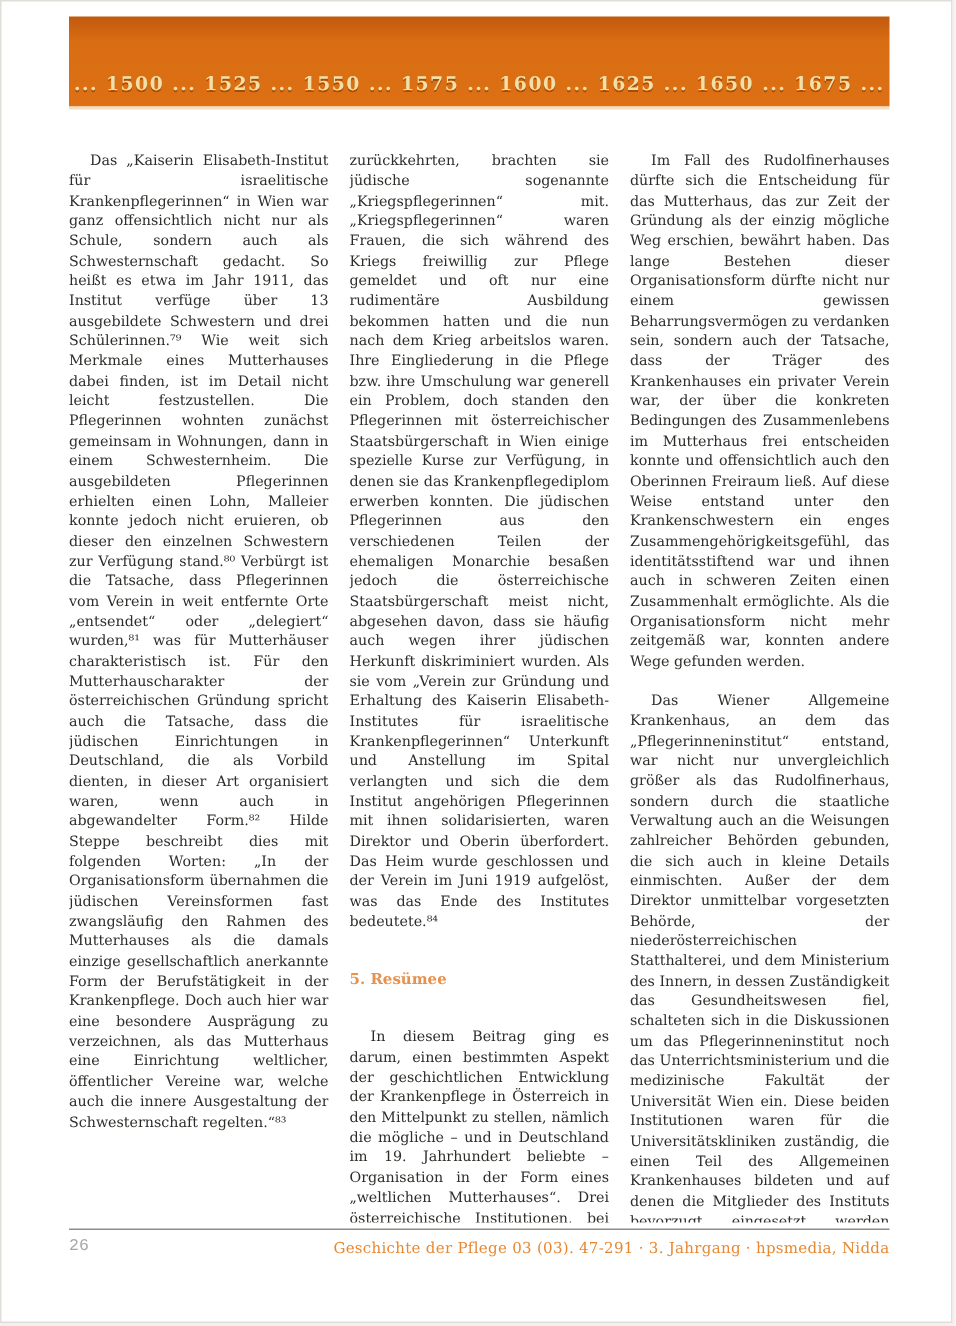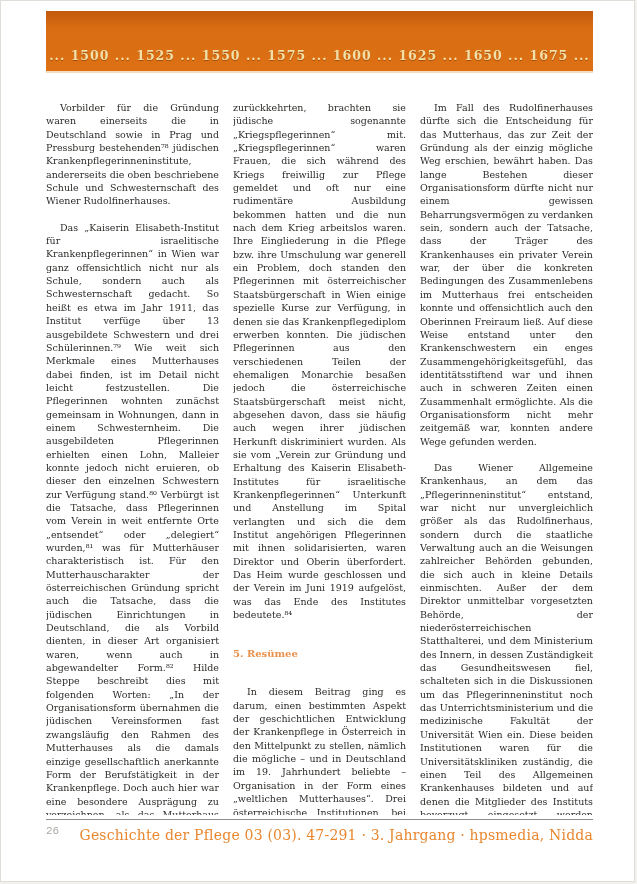--- a/index.html
+++ b/index.html
@@ -68,37 +68,36 @@
     border-top:1px solid #8f8d89;
     display:flex;justify-content:space-between;align-items:flex-start;
     padding-top:5px;
     box-sizing:border-box;
   }
   .page-number{
     font-size:11px;color:#a9a7a2;
     font-family:Liberation Mono, monospace;
   }
   .citation{
-    font-size:14px;color:#e8872f;
+    font-size:10px;color:#e8872f;
     padding-top:2px;
     letter-spacing:.2px;
   }
 </style>
 </head>
 <body>
 
 <div class="page">
 
   <div class="banner">
     <div class="timeline">... 1450 ... 1475 ... 1500 ... 1525 ... 1550 ... 1575 ... 1600 ... 1625 ... 1650 ... 1675 ... 1700 ... 1725 ...</div>
   </div>
 
   <div class="content">
     <div class="col">
-        <p class="indent">Vorbilder für die Gründung waren einerseits die in Deutschland sowie in Prag und Pressburg bestehenden⁷⁸ jüdischen Krankenpflegerinneninstitute, andererseits die oben beschriebene Schule und Schwesternschaft des Wiener Rudolfinerhauses.</p>
         <p class="indent">Das „Kaiserin Elisabeth-Institut für israelitische Krankenpflegerinnen“ in Wien war ganz offensichtlich nicht nur als Schule, sondern auch als Schwesternschaft gedacht. So heißt es etwa im Jahr 1911, das Institut verfüge über 13 ausgebildete Schwestern und drei Schülerinnen.⁷⁹ Wie weit sich Merkmale eines Mutterhauses dabei finden, ist im Detail nicht leicht festzustellen. Die Pflegerinnen wohnten zunächst gemeinsam in Wohnungen, dann in einem Schwesternheim. Die ausgebildeten Pflegerinnen erhielten einen Lohn, Malleier konnte jedoch nicht eruieren, ob dieser den einzelnen Schwestern zur Verfügung stand.⁸⁰ Verbürgt ist die Tatsache, dass Pflegerinnen vom Verein in weit entfernte Orte „entsendet“ oder „delegiert“ wurden,⁸¹ was für Mutterhäuser charakteristisch ist. Für den Mutterhauscharakter der österreichischen Gründung spricht auch die Tatsache, dass die jüdischen Einrichtungen in Deutschland, die als Vorbild dienten, in dieser Art organisiert waren, wenn auch in abgewandelter Form.⁸² Hilde Steppe beschreibt dies mit folgenden Worten: „In der Organisationsform übernahmen die jüdischen Vereinsformen fast zwangsläufig den Rahmen des Mutterhauses als die damals einzige gesellschaftlich anerkannte Form der Berufstätigkeit in der Krankenpflege. Doch auch hier war eine besondere Ausprägung zu verzeichnen, als das Mutterhaus eine Einrichtung weltlicher, öffentlicher Vereine war, welche auch die innere Ausgestaltung der Schwesternschaft regelten.“⁸³</p>
       </div>
     <div class="col">
         <p class="">zurückkehrten, brachten sie jüdische sogenannte „Kriegspflegerinnen“ mit. „Kriegspflegerinnen“ waren Frauen, die sich während des Kriegs freiwillig zur Pflege gemeldet und oft nur eine rudimentäre Ausbildung bekommen hatten und die nun nach dem Krieg arbeitslos waren. Ihre Eingliederung in die Pflege bzw. ihre Umschulung war generell ein Problem, doch standen den Pflegerinnen mit österreichischer Staatsbürgerschaft in Wien einige spezielle Kurse zur Verfügung, in denen sie das Krankenpflegediplom erwerben konnten. Die jüdischen Pflegerinnen aus den verschiedenen Teilen der ehemaligen Monarchie besaßen jedoch die österreichische Staatsbürgerschaft meist nicht, abgesehen davon, dass sie häufig auch wegen ihrer jüdischen Herkunft diskriminiert wurden. Als sie vom „Verein zur Gründung und Erhaltung des Kaiserin Elisabeth-Institutes für israelitische Krankenpflegerinnen“ Unterkunft und Anstellung im Spital verlangten und sich die dem Institut angehörigen Pflegerinnen mit ihnen solidarisierten, waren Direktor und Oberin überfordert. Das Heim wurde geschlossen und der Verein im Juni 1919 aufgelöst, was das Ende des Institutes bedeutete.⁸⁴</p>
         <h3 class="heading">5. Resümee</h3>
         <p class="indent">In diesem Beitrag ging es darum, einen bestimmten Aspekt der geschichtlichen Entwicklung der Krankenpflege in Österreich in den Mittelpunkt zu stellen, nämlich die mögliche – und in Deutschland im 19. Jahrhundert beliebte – Organisation in der Form eines „weltlichen Mutterhauses“. Drei österreichische Institutionen, bei denen dieser Weg beschritten wurde, wurden im Hinblick auf diesen Aspekt untersucht. Die Rahmenbedingungen, unter denen diese Einrichtungen entstanden, waren sehr verschieden und viele andere Faktoren, die die Entwicklung beeinflussten, mussten ausgeblendet bleiben. Es konnte daher hier keinesfalls darum gehen, diese Institu-</p>
       </div>
     <div class="col">
         <p class="indent">Im Fall des Rudolfinerhauses dürfte sich die Entscheidung für das Mutterhaus, das zur Zeit der Gründung als der einzig mögliche Weg erschien, bewährt haben. Das lange Bestehen dieser Organisationsform dürfte nicht nur einem gewissen Beharrungsvermögen zu verdanken sein, sondern auch der Tatsache, dass der Träger des Krankenhauses ein privater Verein war, der über die konkreten Bedingungen des Zusammenlebens im Mutterhaus frei entscheiden konnte und offensichtlich auch den Oberinnen Freiraum ließ. Auf diese Weise entstand unter den Krankenschwestern ein enges Zusammengehörigkeitsgefühl, das identitätsstiftend war und ihnen auch in schweren Zeiten einen Zusammenhalt ermöglichte. Als die Organisationsform nicht mehr zeitgemäß war, konnten andere Wege gefunden werden.</p>
         <p class="indent">Das Wiener Allgemeine Krankenhaus, an dem das „Pflegerinneninstitut“ entstand, war nicht nur unvergleichlich größer als das Rudolfinerhaus, sondern durch die staatliche Verwaltung auch an die Weisungen zahlreicher Behörden gebunden, die sich auch in kleine Details einmischten. Außer der dem Direktor unmittelbar vorgesetzten Behörde, der niederösterreichischen Statthalterei, und dem Ministerium des Innern, in dessen Zuständigkeit das Gesundheitswesen fiel, schalteten sich in die Diskussionen um das Pflegerinneninstitut noch das Unterrichtsministerium und die medizinische Fakultät der Universität Wien ein. Diese beiden Institutionen waren für die Universitätskliniken zuständig, die einen Teil des Allgemeinen Krankenhauses bildeten und auf denen die Mitglieder des Instituts bevorzugt eingesetzt werden sollten. Da diese Behörden teilweise ganz an-</p>

